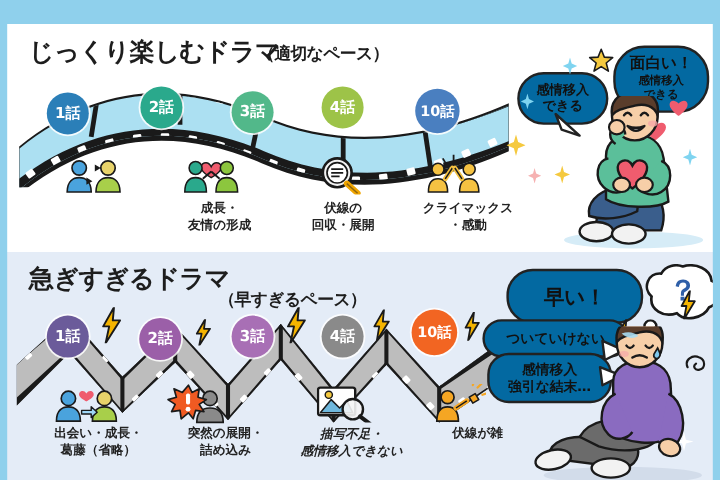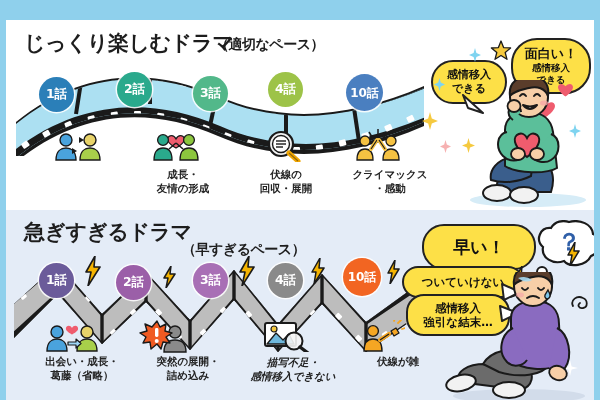--- a/index.html
+++ b/index.html
@@ -40,21 +40,21 @@
     position:absolute;text-align:center;font-size:10.5px;font-weight:bold;
     color:#222;line-height:1.32;white-space:nowrap;
   }
   .cap span{display:block;}
 
   
   .ico{position:absolute;}
 
   
   .bub{
-    position:absolute;background:#fde047;border:2px solid #222;
+    position:absolute;background:#0369a1;border:2px solid #222;
     text-align:center;color:#111;font-weight:bold;
     display:flex;flex-direction:column;align-items:center;justify-content:center;
   }
   .bub .l1{display:block;}
   .bub .l2{display:block;}
   .bub .l3{display:block;}
   .tail{position:absolute;}
 
   .thought{position:absolute;}
   .spark{position:absolute;}

